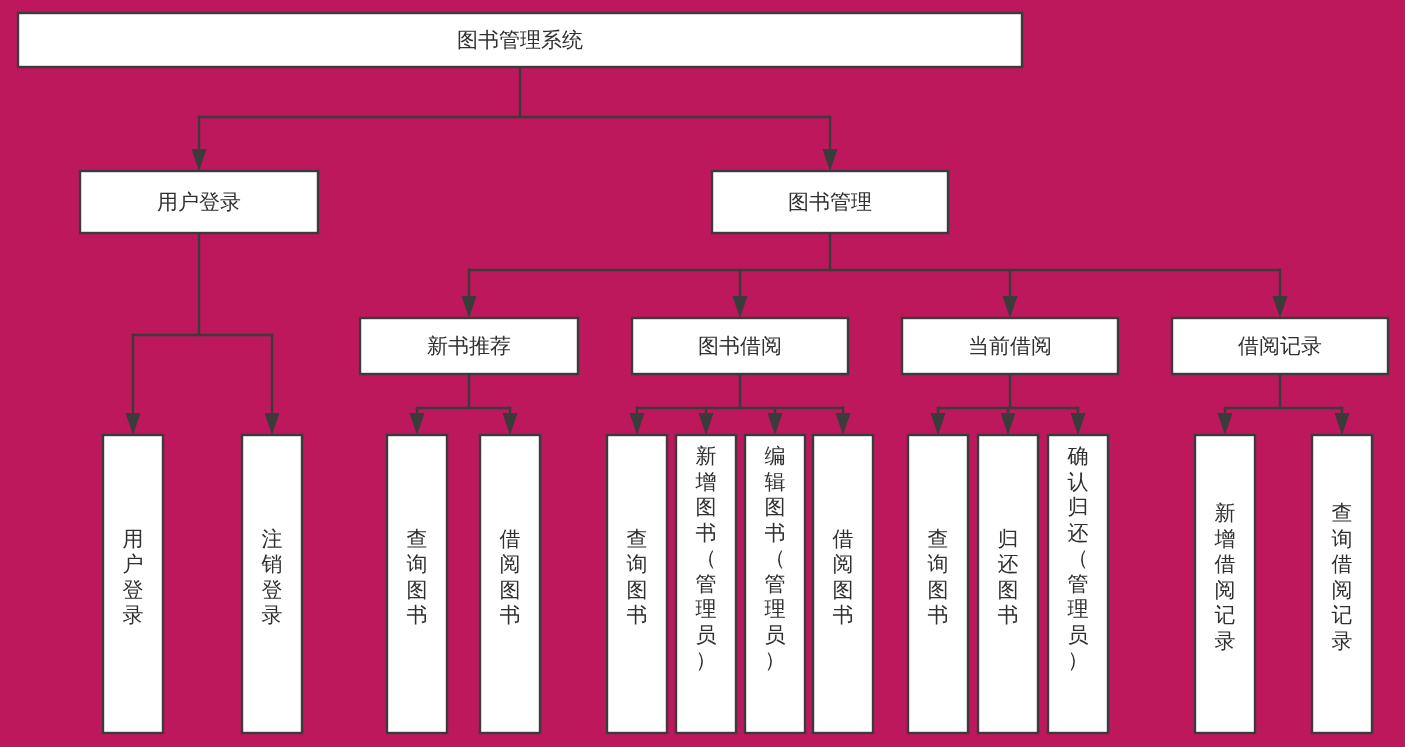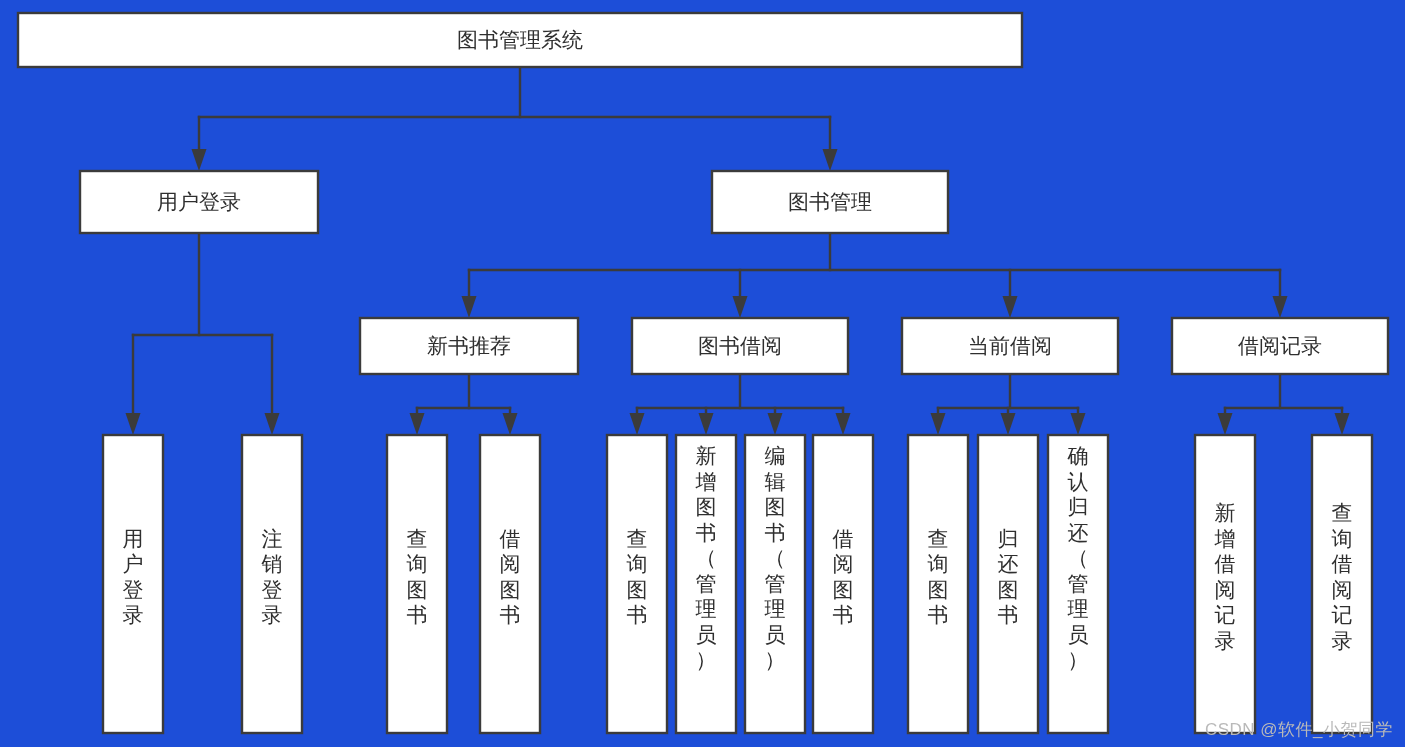--- a/index.html
+++ b/index.html
@@ -10,21 +10,21 @@
   body {
     width: 1405px;
     height: 747px;
     font-family: "Liberation Sans", "DejaVu Sans", sans-serif;
     overflow: hidden;
   }
   #diagram-root {
     position: relative;
     width: 1405px;
     height: 747px;
-    background: #1d4ed8;
+    background: #be185d;
   }
   svg#tree-svg {
     position: absolute;
     left: 0;
     top: 0;
     width: 1405px;
     height: 747px;
     display: block;
   }
   .node-box {
@@ -216,14 +216,13 @@
         <g>
           <rect x="1195" y="435" width="60" height="298" class="node-box"></rect>
           <text x="1225" class="node-label-vertical"><tspan x="1225" y="520.25">新</tspan><tspan x="1225" y="545.75">增</tspan><tspan x="1225" y="571.25">借</tspan><tspan x="1225" y="596.75">阅</tspan><tspan x="1225" y="622.25">记</tspan><tspan x="1225" y="647.75">录</tspan></text>
         </g>
         <g>
           <rect x="1312" y="435" width="60" height="298" class="node-box"></rect>
           <text x="1342" class="node-label-vertical"><tspan x="1342" y="520.25">查</tspan><tspan x="1342" y="545.75">询</tspan><tspan x="1342" y="571.25">借</tspan><tspan x="1342" y="596.75">阅</tspan><tspan x="1342" y="622.25">记</tspan><tspan x="1342" y="647.75">录</tspan></text>
         </g>
       </g>
   </svg>
-  <div class="watermark">CSDN @软件_小贺同学</div>
 </div>
 
 </body></html>

